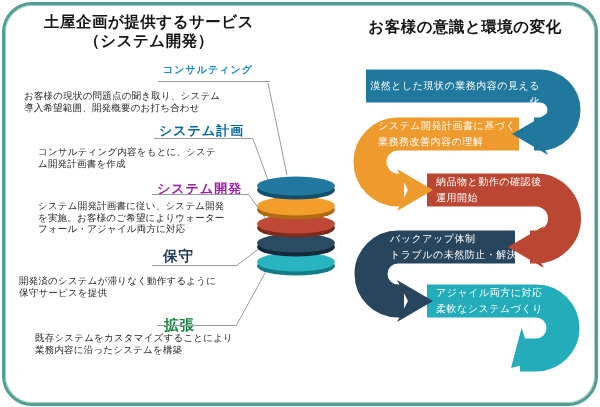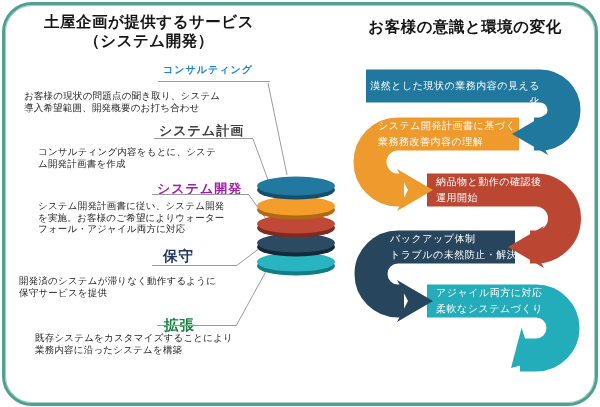--- a/index.html
+++ b/index.html
@@ -73,21 +73,21 @@
 <div class="abs title pre" style="left:18px;top:12px;width:262px;">土屋企画が提供するサービス
 （システム開発）</div>
 
 <div class="abs title" style="left:340px;top:17px;width:250px;">お客様の意識と環境の変化</div>
 
 <div class="abs svc-label" style="left: 163px; top: 63px; font-size: 10px; color: rgb(26, 134, 200);">コンサルティング</div>
 <div class="abs underline" style="left:158px;top:81px;width:112px;"></div>
 <div class="abs svc-desc pre" style="left:24px;top:90px;width:200px;">お客様の現状の問題点の聞き取り、システム
 導入希望範囲、開発概要のお打ち合わせ</div>
 
-<div class="abs svc-label" style="left: 159px; top: 122px; font-size: 13px; color: #404040;">システム計画</div>
+<div class="abs svc-label" style="left: 159px; top: 122px; font-size: 13px; color: #0369a1;">システム計画</div>
 <div class="abs underline" style="left:154px;top:138px;width:99px;"></div>
 <div class="abs svc-desc pre" style="left:38px;top:146px;width:195px;">コンサルティング内容をもとに、システ
 ム開発計画書を作成</div>
 
 <div class="abs svc-label" style="left: 157px; top: 180px; font-size: 13px; color: #a21caf;">システム開発</div>
 <div class="abs underline" style="left:152px;top:194px;width:97px;"></div>
 <div class="abs svc-desc pre" style="left:38px;top:200px;width:195px;">システム開発計画書に従い、システム開発
 を実施。お客様のご希望によりウォーター
 フォール・アジャイル両方に対応</div>
 

